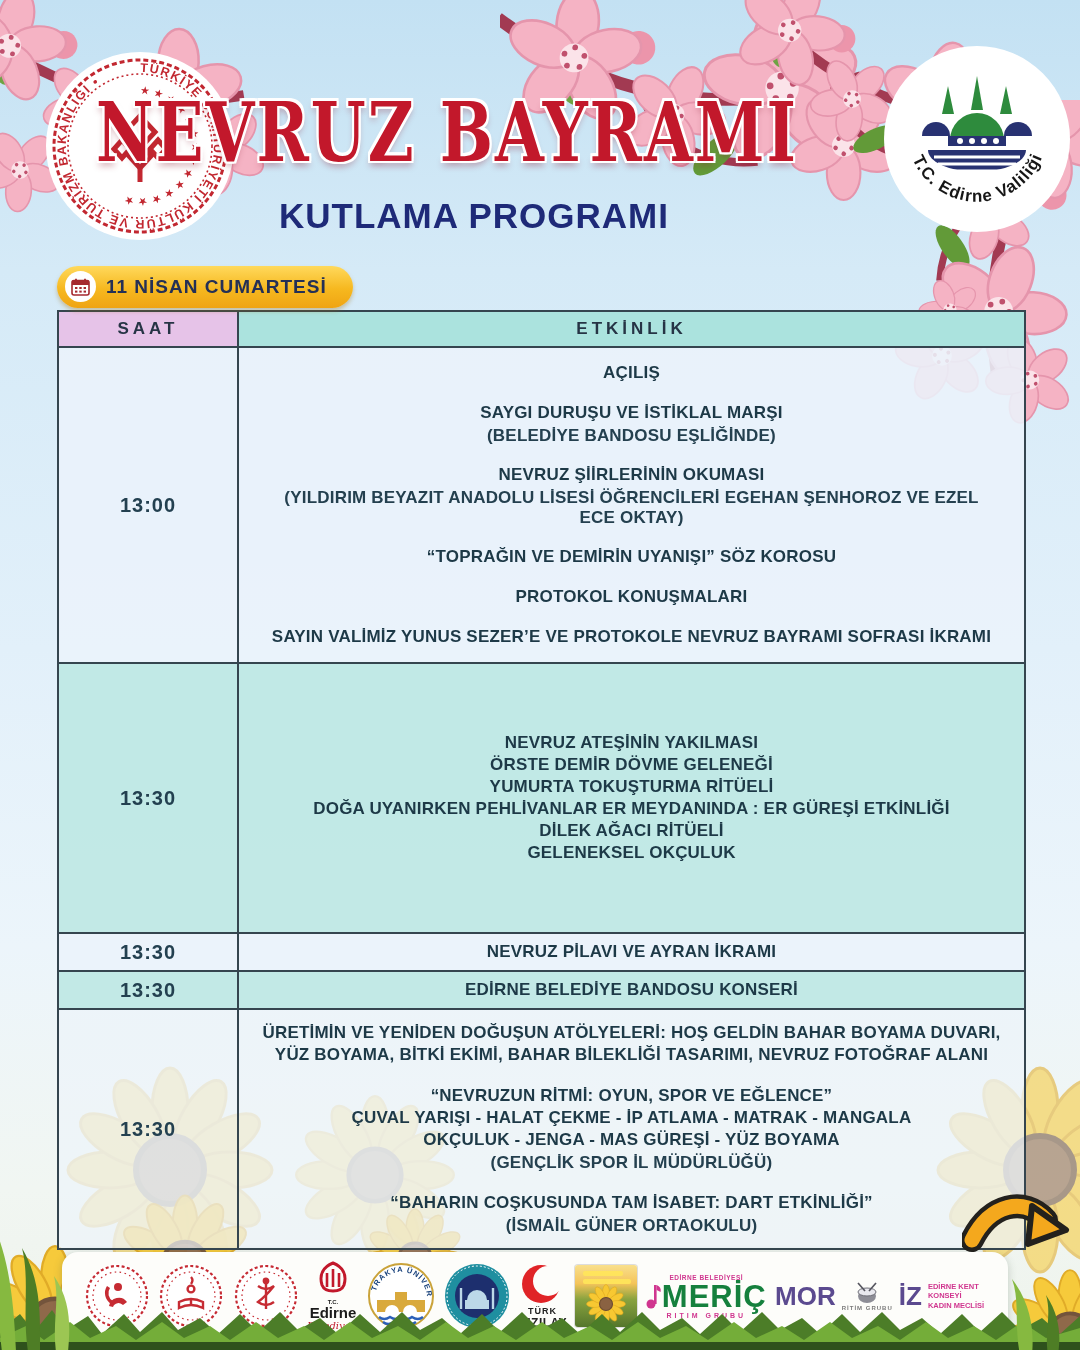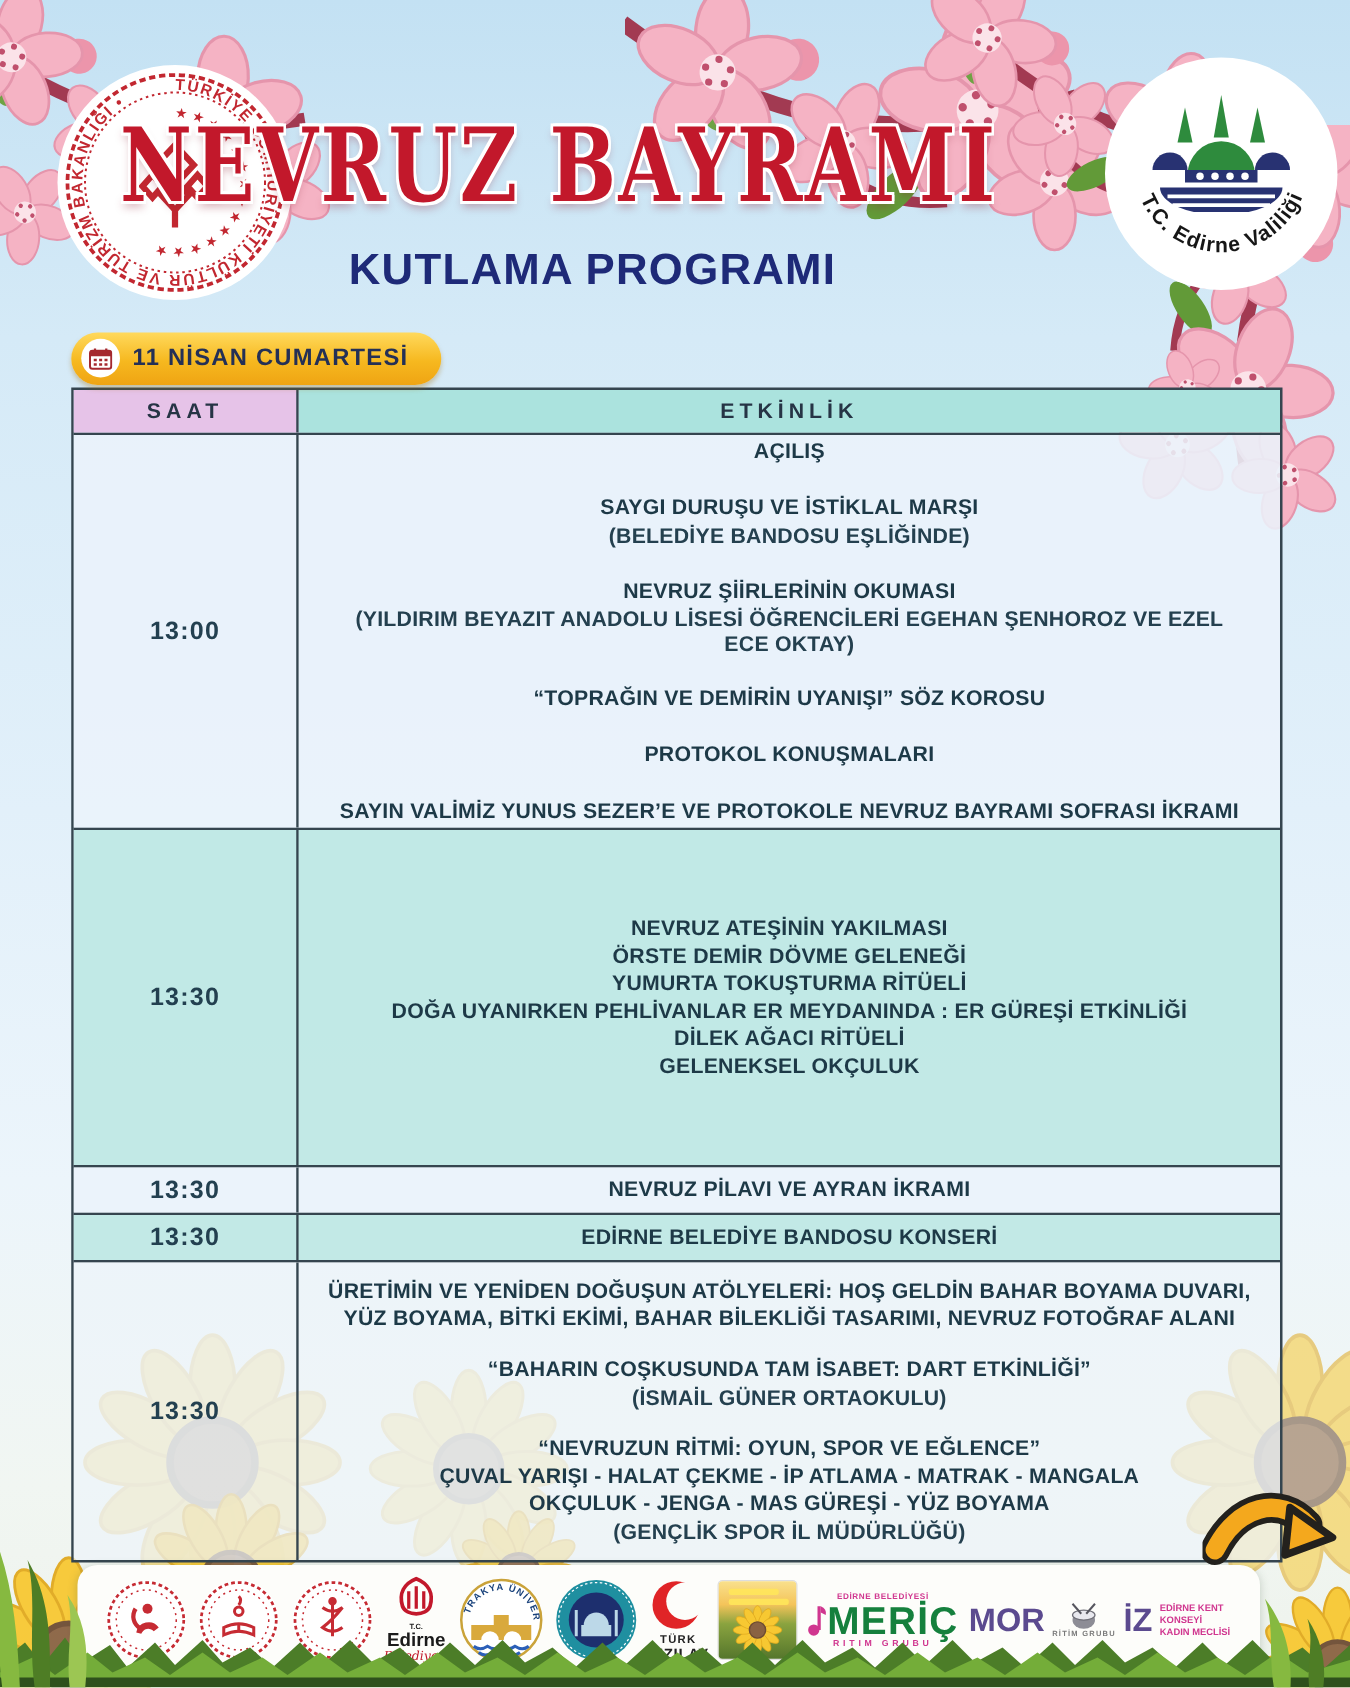--- a/index.html
+++ b/index.html
@@ -34,21 +34,21 @@
     display:flex;align-items:center;justify-content:center;}
   .tc-evt{flex:1;display:flex;flex-direction:column;align-items:center;justify-content:center;text-align:center;box-sizing:border-box;}
   .thead .tc-time{background:#e6c3e8;height:34px;}
   .thead .tc-evt{background:#abe3de;height:34px;}
   .th-label{font-size:17px;font-weight:800;color:#263445;letter-spacing:4px;}
   .tone-light .tc-time,.tone-light .tc-evt{background:rgba(235,243,250,.88);}
   .tone-teal .tc-time,.tone-teal .tc-evt{background:rgba(191,232,229,.96);}
   .r5.tone-light .tc-time,.r5.tone-light .tc-evt{background:rgba(237,244,250,.72);}
   .r1{height:316px;} .r2{height:270px;} .r3{height:38px;} .r4{height:38px;} .r5{height:240px;}
   .time{font-size:20px;font-weight:800;color:#234050;letter-spacing:1px;}
-  .r1 .tc-evt{justify-content:space-between;padding:2px 26px;}
+  .r1 .tc-evt{justify-content:space-between;padding:14px 26px;}
   .r2 .tc-evt{justify-content:center;padding:16px 26px;}
   .r5 .tc-evt{justify-content:space-between;padding:12px 20px;}
   .evt{display:flex;flex-direction:column;align-items:center;}
   .evt-title{font-size:17px;font-weight:800;color:#1d3947;letter-spacing:.2px;line-height:1.3;}
   .evt-sub{font-size:17px;font-weight:800;color:#24404f;margin-top:2px;letter-spacing:.2px;}
   .evt-par{max-width:740px;justify-content:space-between;}
 
   
   .footer{left:62px;top:1252px;width:946px;height:88px;z-index:4;background:#fdfdfa;border-radius:16px;
     box-shadow:0 2px 8px rgba(60,80,60,.25);display:flex;align-items:center;justify-content:space-between;padding:0 22px;box-sizing:border-box;}
@@ -335,28 +335,28 @@
     <div class="trow r5 tone-light">
       <div class="tc-time">
           <span class="time">13:30</span>
         </div>
       <div class="tc-evt">
         <div class="evt evt-par">
           <div class="evt-title">ÜRETİMİN VE YENİDEN DOĞUŞUN ATÖLYELERİ: HOŞ GELDİN BAHAR BOYAMA DUVARI,</div>
           <div class="evt-title">YÜZ BOYAMA, BİTKİ EKİMİ, BAHAR BİLEKLİĞİ TASARIMI, NEVRUZ FOTOĞRAF ALANI</div>
         </div>
         <div class="evt">
-          <div class="evt-title">“BAHARIN COŞKUSUNDA TAM İSABET: DART ETKİNLİĞİ”</div>
-          <div class="evt-sub">(İSMAİL GÜNER ORTAOKULU)</div>
-        </div>
-        <div class="evt">
           <div class="evt-title">“NEVRUZUN RİTMİ: OYUN, SPOR VE EĞLENCE”</div>
           <div class="evt-title">ÇUVAL YARIŞI - HALAT ÇEKME - İP ATLAMA - MATRAK - MANGALA</div>
           <div class="evt-title">OKÇULUK - JENGA - MAS GÜREŞİ - YÜZ BOYAMA</div>
           <div class="evt-sub">(GENÇLİK SPOR İL MÜDÜRLÜĞÜ)</div>
+        </div>
+        <div class="evt">
+          <div class="evt-title">“BAHARIN COŞKUSUNDA TAM İSABET: DART ETKİNLİĞİ”</div>
+          <div class="evt-sub">(İSMAİL GÜNER ORTAOKULU)</div>
         </div>
       </div>
     </div>
   </div>
 
   <svg class="abs arrow" width="110" height="100" viewBox="0 0 110 100">
     <path d="M10,62 C28,26 62,18 84,42" fill="none" stroke="#23211d" stroke-width="24" stroke-linecap="round"></path>
     <path d="M10,62 C28,26 62,18 84,42" fill="none" stroke="#f4a81d" stroke-width="15" stroke-linecap="round"></path>
     <polygon points="70,28 104,52 66,66" fill="#f4a81d" stroke="#23211d" stroke-width="6" stroke-linejoin="round"></polygon>
   </svg>

